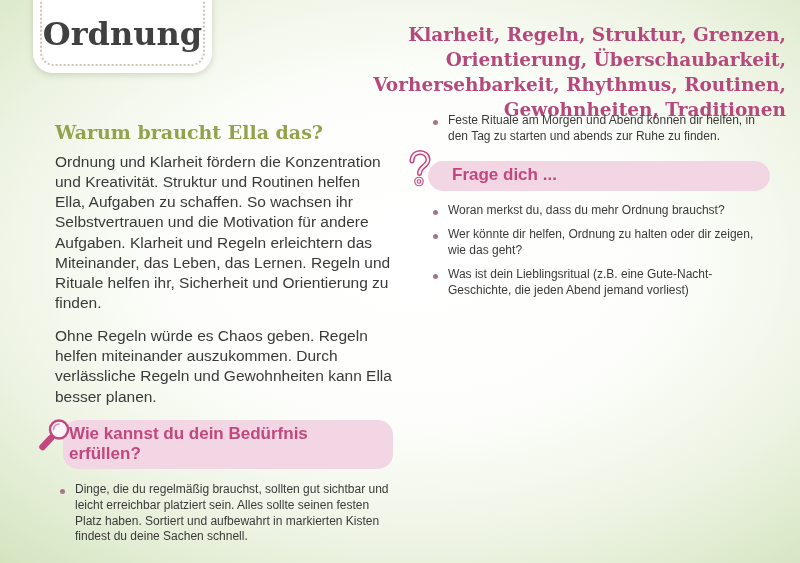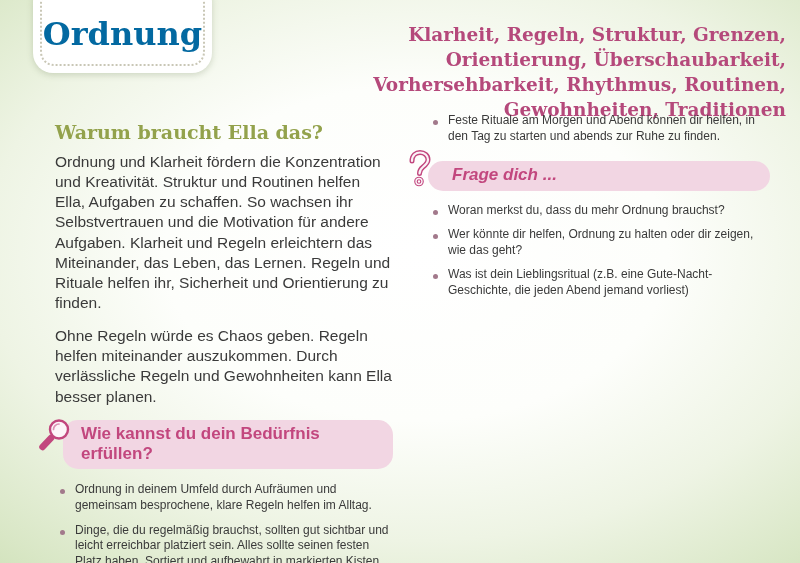--- a/index.html
+++ b/index.html
@@ -24,21 +24,21 @@
   .title-box-inner {
     position:absolute; left:7px; right:7px; top:7px; bottom:7px;
     border:2px dotted #c9c7b6;
     border-radius:14px;
     display:flex; align-items:center; justify-content:center;
   }
   .title-text {
     font-family:"DejaVu Serif", serif;
     font-weight:bold;
     font-size:32px;
-    color:#0369a1;
+    color:#404040;
     padding-top:12px;
     white-space:nowrap;
   }
 
   
   .keywords {
     position:absolute; top:23px; right:14px;
     width:458px;
     text-align:right;
     font-family:"DejaVu Serif", serif;
@@ -88,23 +88,23 @@
   .pill {
     display:block;
     background:#f2d6e3;
     border-radius:15px;
     color:#c2477e;
     font-weight:bold;
     font-size:17px;
     line-height:1.2;
   }
   .pill-row.how { margin:8px 0 13px 8px; }
-  .pill-row.how .pill { padding:4px 14px 5px 18px; }
+  .pill-row.how .pill { padding:4px 14px 5px 6px; }
   .pill-row.ask { margin:17px 0 12px 0; }
-  .pill-row.ask .pill { padding:4px 14px 5px 24px;font-style:italic; }
+  .pill-row.ask .pill { padding:4px 14px 5px 24px; }
 
   .icon-mag {
     position:absolute; left:-26px; top:-4px;
     width:40px; height:40px;
   }
   .icon-q {
     position:absolute; left:-24px; top:-12px;
     width:32px; height:42px;
   }
 
@@ -137,21 +137,20 @@
       <svg class="icon-mag" viewBox="0 0 40 40">
         <line x1="14" y1="22" x2="5.5" y2="31" stroke="#c2477e" stroke-width="6.5" stroke-linecap="round"></line>
         <circle cx="22" cy="13.5" r="9" fill="#fdf5f9" stroke="#c2477e" stroke-width="2.4"></circle>
         <path d="M16.5 13.5 A5.5 5.5 0 0 1 22 8" fill="none" stroke="#db92b4" stroke-width="1.7" stroke-linecap="round"></path>
       </svg>
       <span class="pill">Wie kannst du dein Bedürfnis erfüllen?</span>
     </div>
 
     <ul class="bullets">
 
-        <li>Ordnung in deinem Umfeld durch Aufräumen und gemeinsam besprochene, klare Regeln helfen im Alltag.</li>
 
         <li>Dinge, die du regelmäßig brauchst, sollten gut sichtbar und leicht erreichbar platziert sein. Alles sollte seinen festen Platz haben. Sortiert und aufbewahrt in markierten Kisten findest du deine Sachen schnell.</li>
       </ul>
   </div>
 
   <div class="col-right">
     <ul class="bullets top-bullets">
 
         <li>Feste Rituale am Morgen und Abend können dir helfen, in den Tag zu starten und abends zur Ruhe zu finden.</li>
       </ul>

